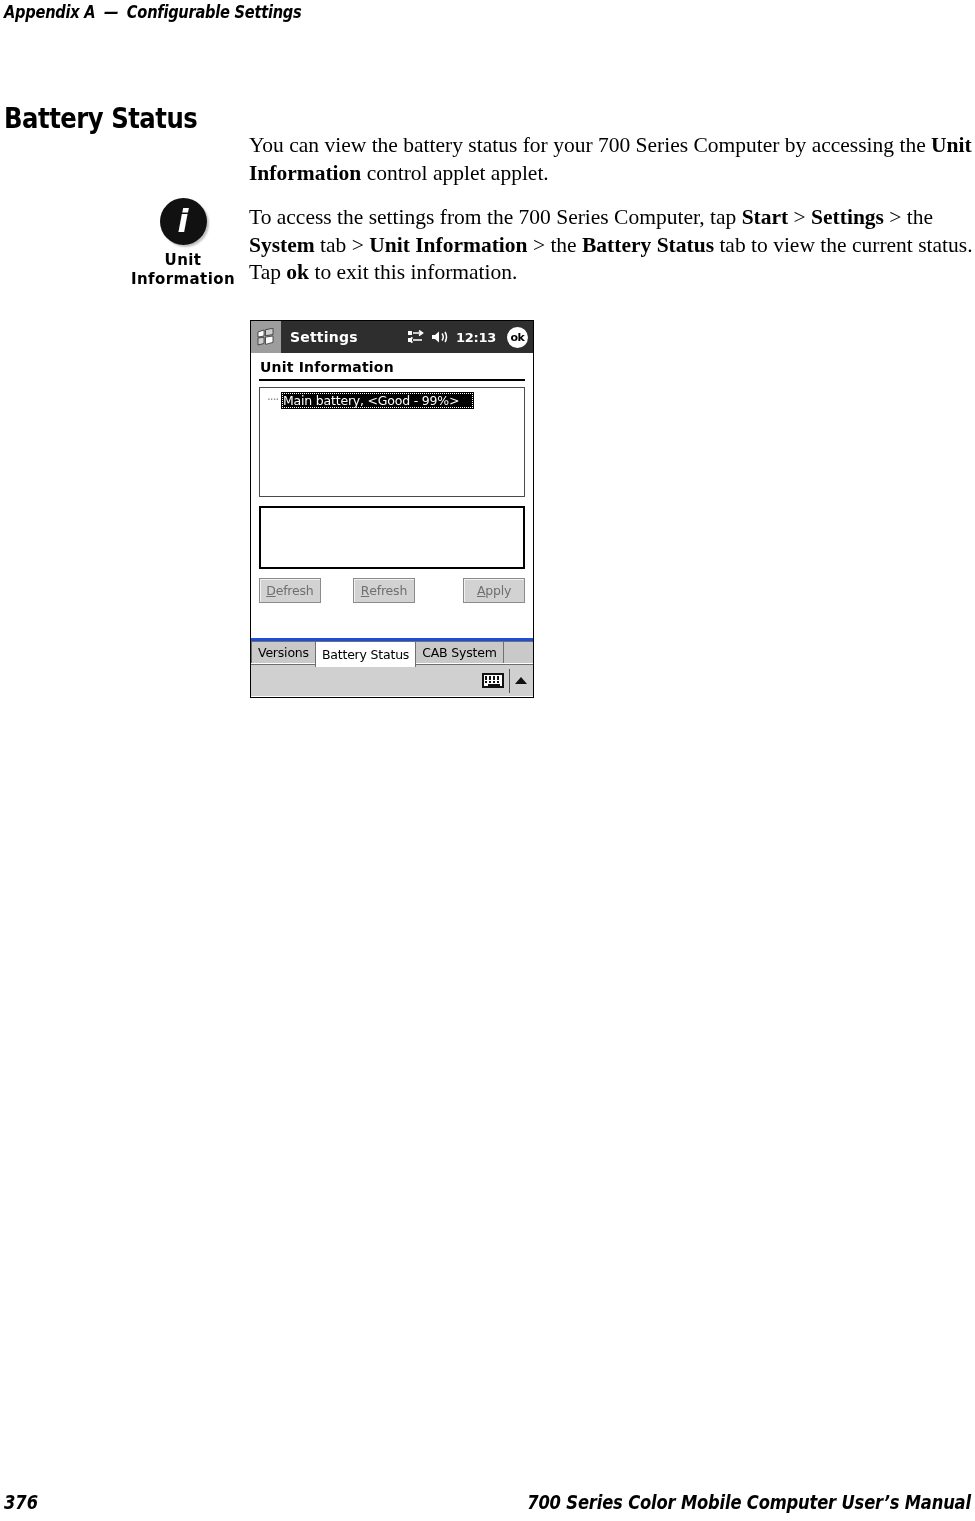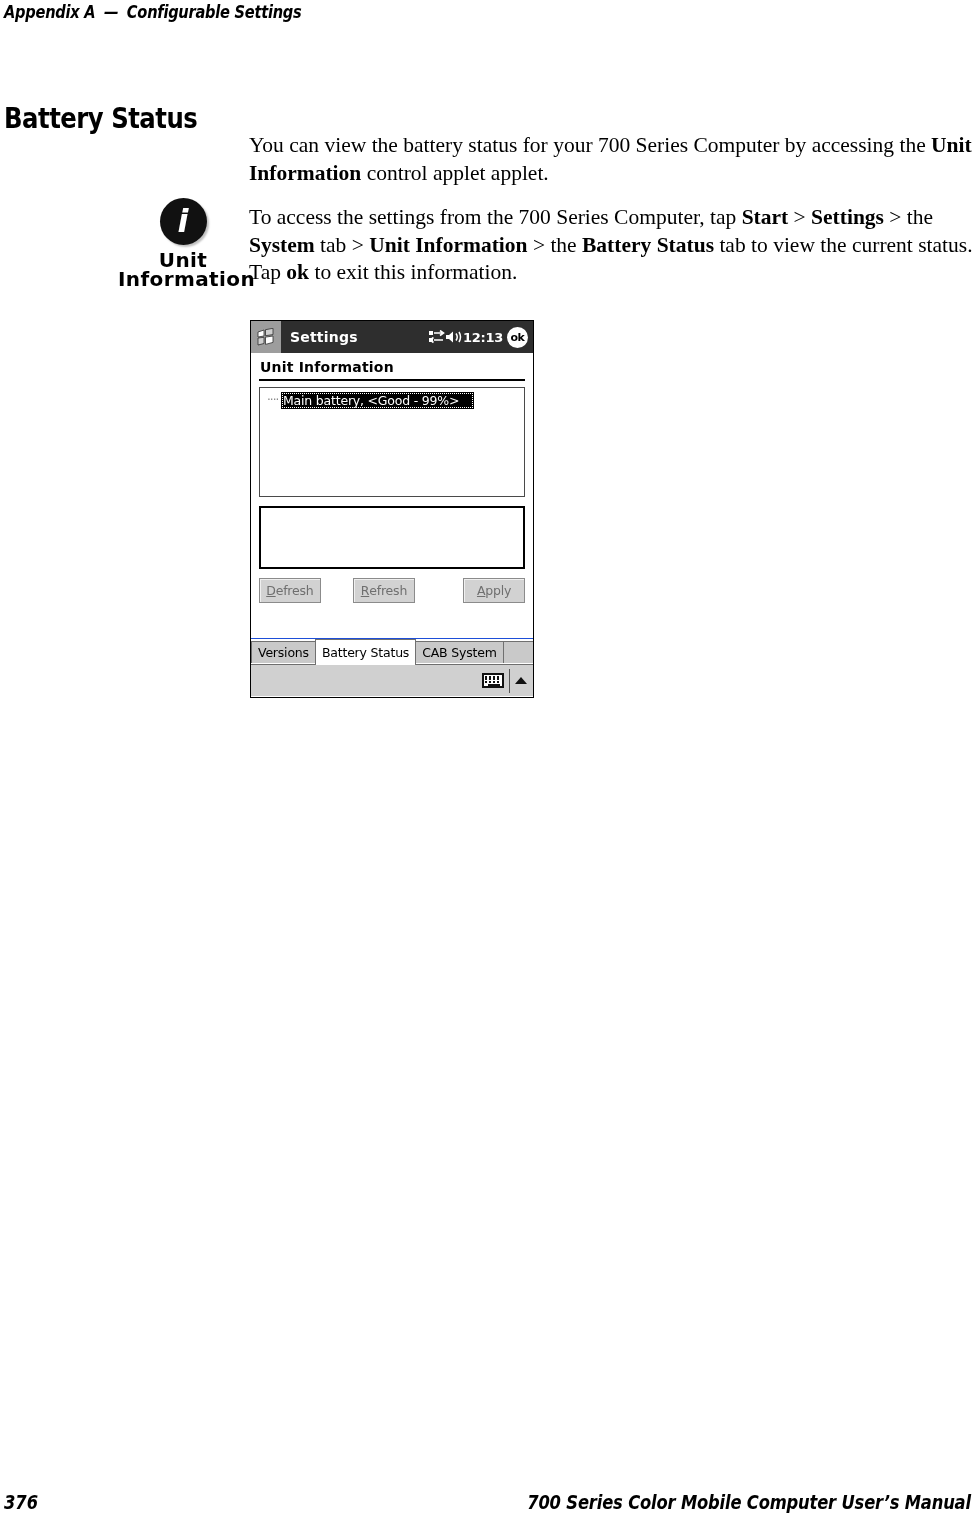--- a/index.html
+++ b/index.html
@@ -87,21 +87,21 @@
     color: #ffffff;
     font-family: "DejaVu Sans", sans-serif;
     font-weight: bold;
     font-size: 32px;
     line-height: 1;
     font-style: italic;
   }
   .icon-caption {
     font-family: "DejaVu Sans", sans-serif;
     font-weight: bold;
-    font-size: 20px;
+    font-size: 15px;
     line-height: 19px;
     letter-spacing: 0.4px;
   }
 
   
   .pda {
     position: absolute;
     left: 250px;
     top: 320px;
     width: 284px;
@@ -136,21 +136,21 @@
     margin-left: 9px;
     letter-spacing: 0.2px;
   }
   .tb-right {
     position: absolute;
     right: 5px;
     top: 0;
     height: 32px;
     display: flex;
     align-items: center;
-    gap: 0;
+    gap: 7px;
     justify-content: space-between;
   }
   .tb-icon { display: block; }
   .tb-clock {
     color: #ffffff;
     font-size: 13px;
     font-weight: bold;
     letter-spacing: -0.3px;
   }
   .ok-btn {
@@ -245,22 +245,22 @@
   .btn-gap-a { width: 34px; }
   .btn-gap-b { width: 51px; }
 
   .tabstrip {
     position: absolute;
     left: 0;
     bottom: 0;
     width: 100%;
     height: 26px;
     display: flex;
-    align-items: center;
-    border-top: 1px solid #1d4ed8;
+    align-items: flex-start;
+    border-top: 3px solid #1d4ed8;
     box-sizing: border-box;
   }
   .tab {
     height: 22px;
     background: #c9c9c9;
     border: 1px solid #707070;
     border-bottom: none;
     box-sizing: border-box;
     font-size: 12.5px;
     display: flex;

